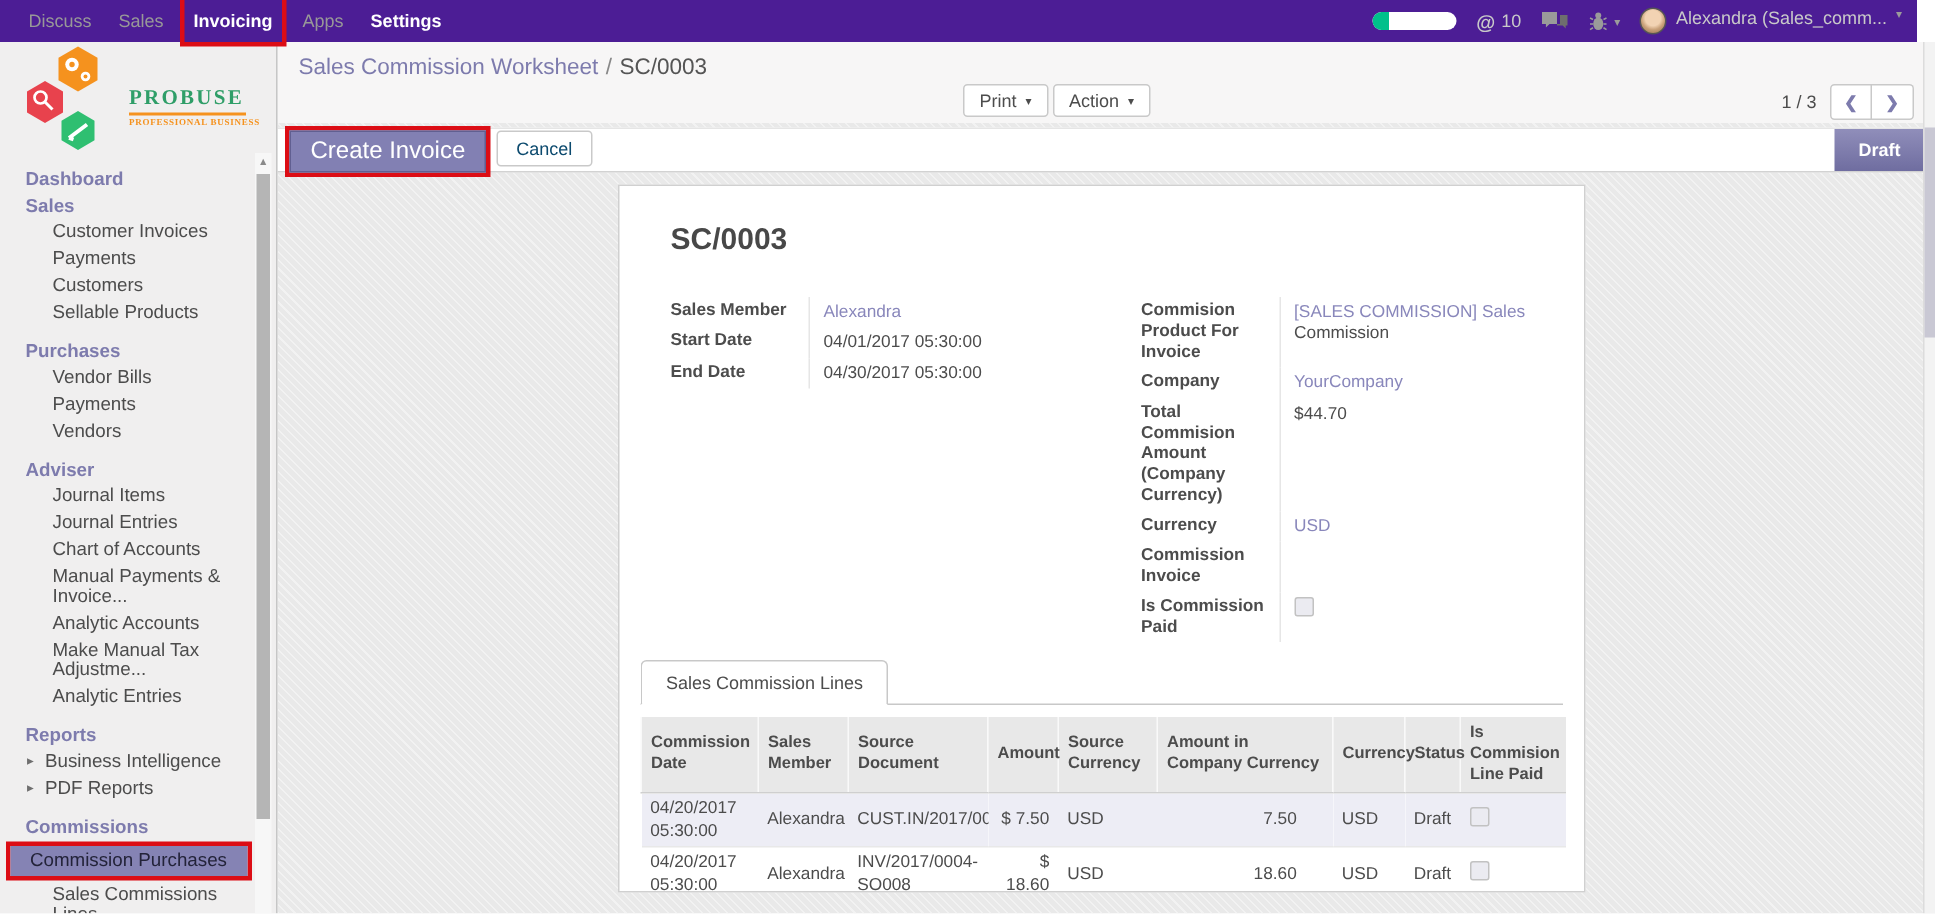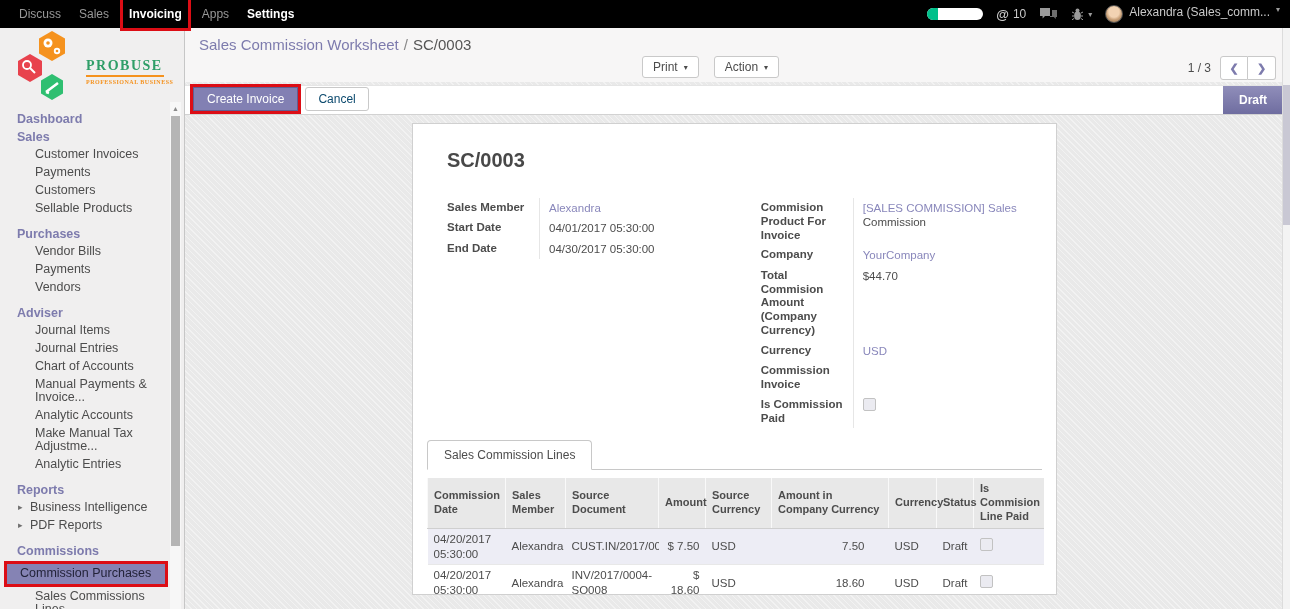--- a/index.html
+++ b/index.html
@@ -1,20 +1,20 @@
 <!DOCTYPE html>
 <html><head>
 <meta charset="utf-8">
 <style>
   html,body{margin:0;padding:0;background:#fff;}
   .screen{position:relative;width:1290px;height:609px;overflow:hidden;background:#fff;
           font-family:"Liberation Sans",sans-serif;-webkit-font-smoothing:antialiased;}
 
   
-  .topbar{position:absolute;top:0;left:0;right:0;height:28px;background:#000000;
+  .topbar{position:absolute;top:0;left:0;right:12px;height:28px;background:#4c1d95;
           display:flex;align-items:center;justify-content:space-between;padding:0 10px;box-sizing:border-box;z-index:20;}
   .tb-menus{display:flex;align-items:center;height:100%;}
   .tb-item{font-size:12px;padding:0 9px;color:#989898;line-height:26px;cursor:pointer;white-space:nowrap;}
   .tb-item.bright{color:#fff;font-weight:bold;}
   .tb-annot{border:3px solid #dc0d15;margin:0 2px;line-height:18px;padding:1px 6px;}
   .systray{display:flex;align-items:center;gap:13px;}
   .timer{width:56px;height:12px;background:#fff;border-radius:6px;overflow:hidden;position:relative;}
   .timer-fill{position:absolute;left:0;top:0;bottom:0;width:11px;background:#00c08b;}
   .tray-group{display:flex;align-items:center;gap:4px;color:#c9c9c9;font-size:12px;}
   .at-glyph{font-size:13px;font-weight:bold;color:#c9c9c9;}
@@ -50,33 +50,33 @@
         background-image:repeating-linear-gradient(45deg,#f2f2f2 0 1px,transparent 1px 4px);}
   .control{height:54px;background:#f7f6f6;padding:8px 14px 0;box-sizing:border-box;}
   .bcrumb{font-size:15px;color:#7d7bad;}
   .bcrumb .blink{color:#7d7bad;cursor:pointer;}
   .bcrumb .sep{color:#888;margin:0 5px;}
   .bcrumb .cur{color:#555;}
   .btn-row{position:relative;height:26px;margin-top:3px;}
   .center-btns{position:absolute;left:443px;top:0;display:flex;}
   .btn{background:#fff;border:1px solid #c9c9c9;border-radius:3px;font-size:12px;color:#4c4c4c;
        padding:3px 10px;display:inline-flex;align-items:center;gap:6px;cursor:pointer;white-space:nowrap;}
-  .center-btns .btn + .btn{margin-left:15px;}
+  .center-btns .btn + .btn{margin-left:3px;}
   .pager{position:absolute;right:0;top:0;display:flex;align-items:center;gap:9px;font-size:12px;color:#4c4c4c;}
   .pager-btns{display:inline-flex;}
   .pbtn{width:28px;height:24px;background:#fff;border:1px solid #c9c9c9;display:flex;align-items:center;
         justify-content:center;color:#7d7bad;font-size:11px;font-weight:bold;cursor:pointer;box-sizing:border-box;}
   .pbtn.left{border-radius:3px 0 0 3px;}
   .pbtn.right{border-radius:0 3px 3px 0;border-left:none;}
 
   .statusbar{position:relative;height:28px;background:#fff;border-top:1px solid #e5e5e5;
              border-bottom:1px solid #d2d2d2;margin-top:3px;}
   .sb-left{position:absolute;left:5px;top:-2px;display:flex;align-items:flex-start;}
   .annot-btn{border:3px solid #dc0d15;}
-  .btn-primary{background:#8280b3;border:1px solid #615f91;color:#fff;font-size:12px;padding:4px 13px;cursor:pointer;}
+  .btn-primary{background:#8280b3;border:1px solid #615f91;color:#fff;font-size:16px;padding:4px 13px;cursor:pointer;}
   .btn-cancel{background:#fff;border:1px solid #c9c9c9;border-radius:3px;color:#0c4a6e;font-size:12px;
               padding:4px 12px;margin-left:4px;margin-top:3px;cursor:pointer;}
   .draft{position:absolute;right:7px;top:0;height:28px;line-height:28px;padding:0 16px;
          background:linear-gradient(#908eba,#6f6da0);color:#fff;font-size:12px;font-weight:bold;}
   .page-scroll{position:absolute;top:0;right:0;width:7px;bottom:0;background:#f3f3f3;border-left:1px solid #dcdcdc;z-index:9;}
   .page-thumb{position:absolute;top:57px;height:140px;left:0;right:0;background:#c9c8d4;}
 
   
   .sheet{position:absolute;left:227px;top:95px;width:645px;height:472px;background:#fff;
          border:1px solid #d0d0d0;box-sizing:border-box;z-index:2;overflow:hidden;}

